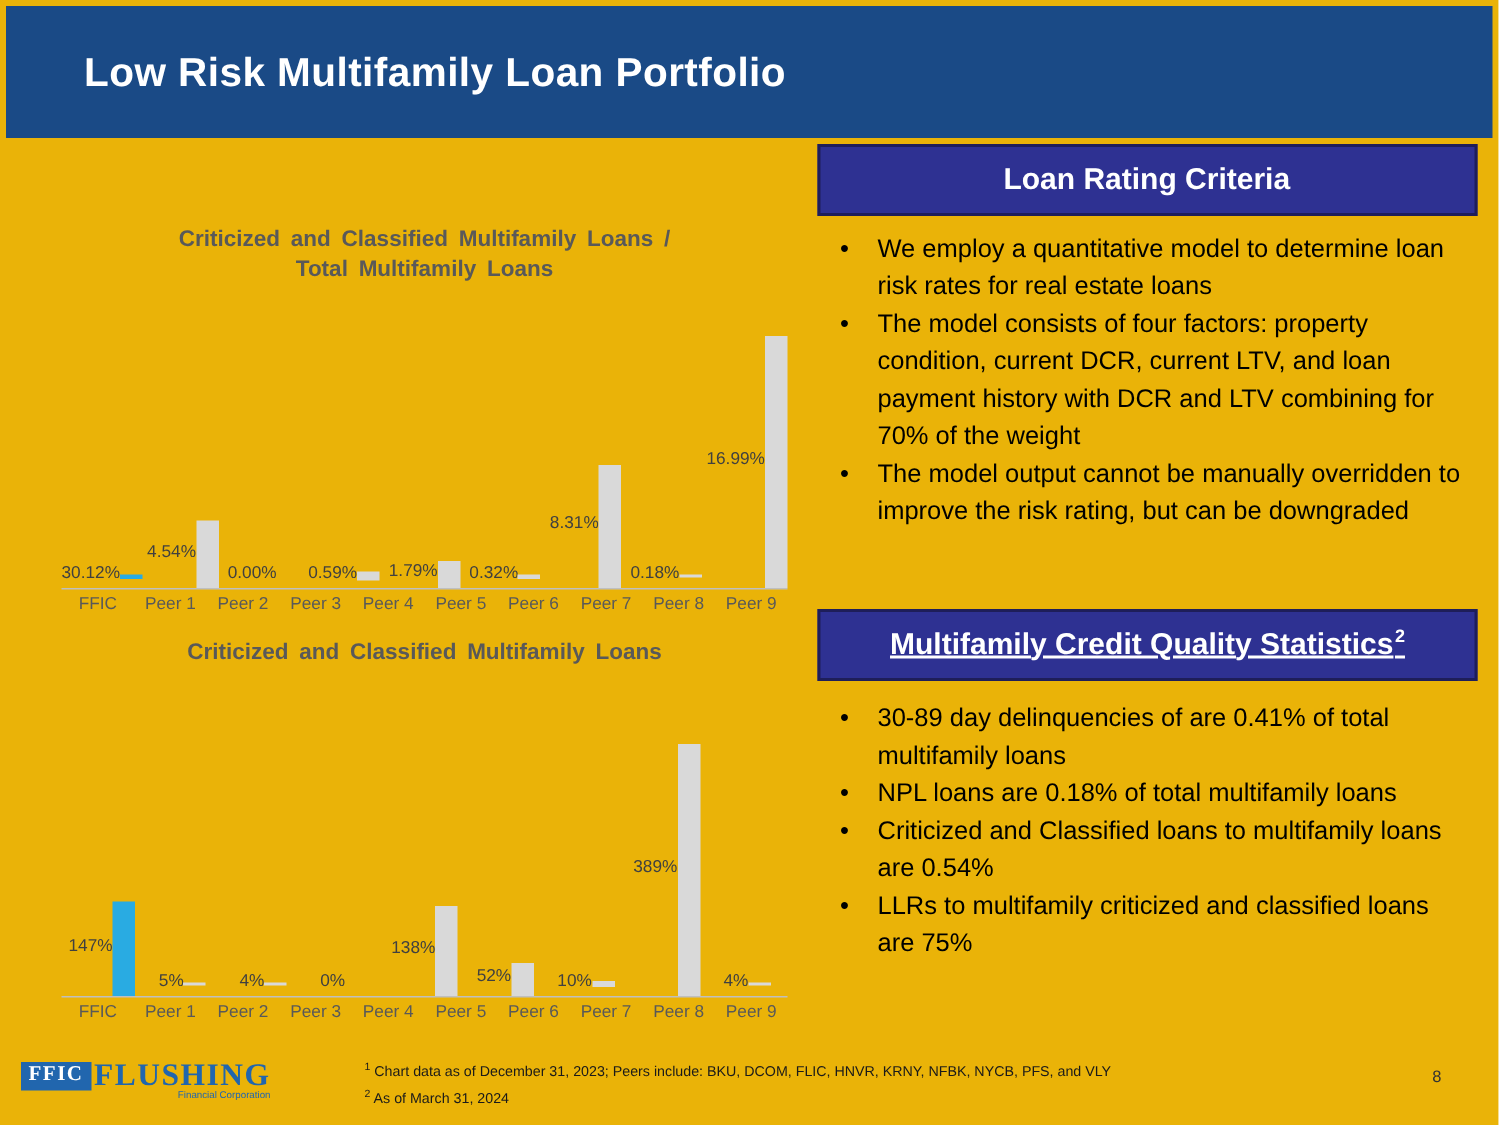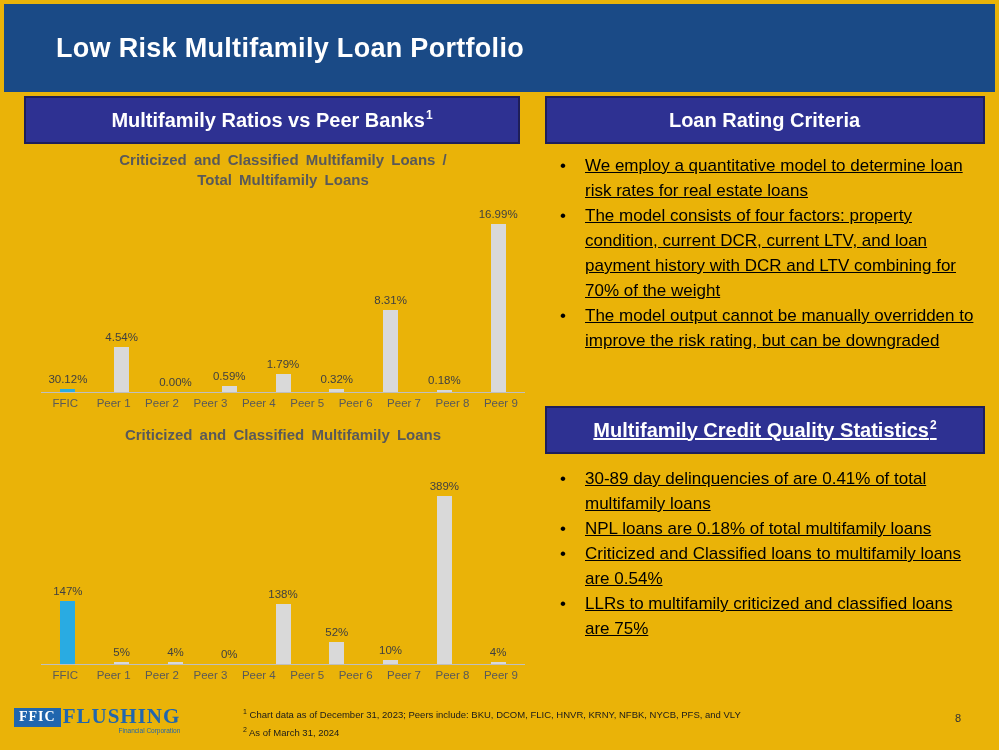--- a/index.html
+++ b/index.html
@@ -24,31 +24,31 @@
 
   
   .chart { position:absolute; left:35px; width:496px; }
   .chart-1 { top:150px; }
   .chart-2 { top:425px; }
   .chart-title { text-align:center; color:#595959; font-weight:bold; font-size:15px;
                  line-height:20px; word-spacing:3px; height:44px; }
   .chart-bars { display:flex; align-items:flex-end; margin:0 6px; border-bottom:1px solid #BFBFBF; }
   .chart-1 .chart-bars { height:199px; }
   .chart-2 .chart-bars { height:196px; }
-  .bar-slot { flex:1; display:flex; flex-direction:column; align-items:center; justify-content:flex-start; }
+  .bar-slot { flex:1; display:flex; flex-direction:row; align-items:center; justify-content:center; }
   .bar-label { font-size:11.5px; color:#404040; white-space:nowrap; margin-bottom:4px; }
   .bar { width:15px; }
   .chart-cats { display:flex; margin:0 6px; padding-top:4px; }
   .cat-label { flex:1; text-align:center; font-size:11.5px; color:#595959; white-space:nowrap; }
 
   
   .bullets { position:absolute; left:545px; width:440px; padding-right:8px; }
   .bullets-1 { top:153px; }
   .bullets-2 { top:466px; }
-  .bullet-item { position:relative; padding-left:40px; font-size:17px; line-height:25px; color:#000000;text-decoration:underline; }
+  .bullet-item { position:relative; padding-left:40px; font-size:17px; line-height:25px; color:#000000; }
   .bullet-item::before { content:"\2022"; position:absolute; left:15px; top:0; }
 
   
   .footer { position:absolute; left:0; bottom:0; width:999px; height:52px; }
   .logo { position:absolute; left:14px; top:8px; display:flex; align-items:flex-start; }
   .logo-box { background:#2166AE; color:#ffffff; font-family:"Liberation Serif", serif; font-weight:bold;
               font-size:14px; padding:1px 5px 2px 5px; letter-spacing:1px; margin-top:2px; }
   .logo-word { display:flex; flex-direction:column; align-items:flex-end; margin-left:2px;text-align:right; }
   .logo-flushing { color:#2166AE; font-family:"Liberation Serif", serif; font-weight:bold; font-size:21px;
                    letter-spacing:1px; line-height:21px; }
@@ -59,23 +59,20 @@
 </style>
 </head>
 <body>
 
 <div class="slide">
 
   <div class="banner">
     <h1>Low Risk Multifamily Loan Portfolio</h1>
   </div>
 
-  <div class="panel-header ph-left">
-    <span><span>Multifamily Ratios vs Peer Banks</span><sup>1</sup></span>
-  </div>
 
   <div class="chart chart-1">
     <div class="chart-title">
       <div>Criticized and Classified Multifamily Loans /</div>
       <div>Total Multifamily Loans</div>
     </div>
     <div class="chart-bars">
         <div class="bar-slot">
           <div class="bar-label">30.12%</div>
           <div class="bar" style="height: 3px; background: rgb(41, 171, 226);"></div>

